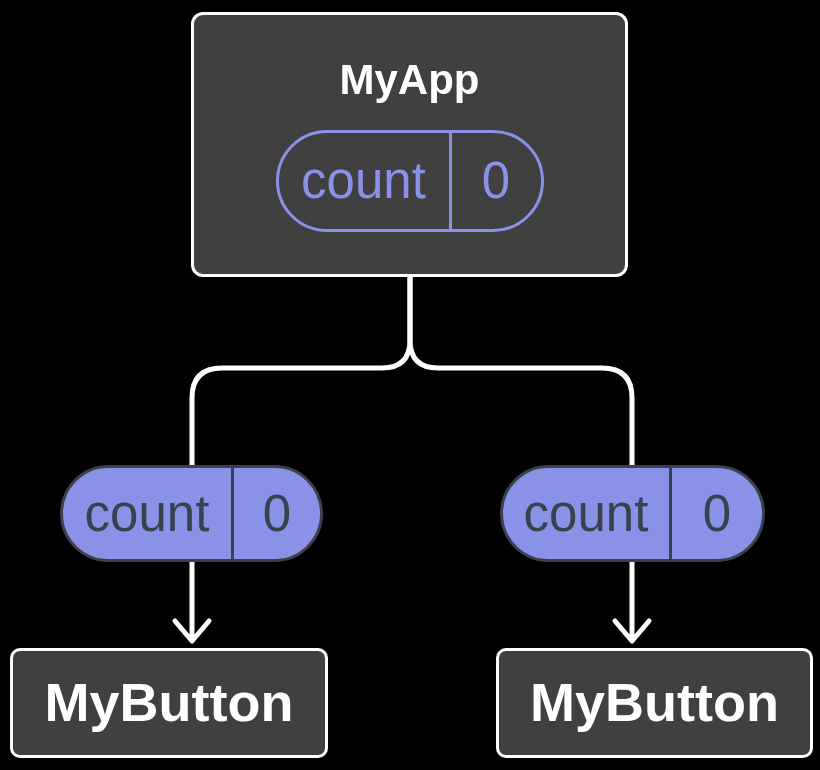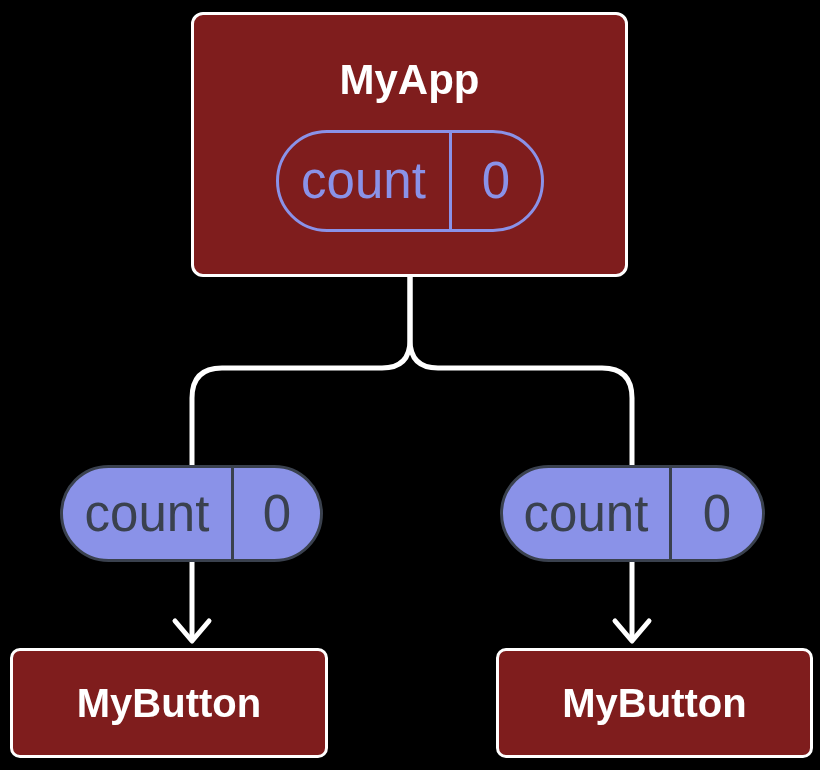--- a/index.html
+++ b/index.html
@@ -19,21 +19,21 @@
     position: absolute;
     top: 0;
     left: 0;
     width: 820px;
     height: 770px;
   }
   
   .node {
     position: absolute;
     box-sizing: border-box;
-    background: #7f1d1d;
+    background: #404040;
     border: 3px solid #FFFFFF;
     border-radius: 12px;
     display: flex;
     align-items: center;
     justify-content: center;
   }
   .node-root {
     left: 191px;
     top: 12px;
     width: 437px;
@@ -48,21 +48,21 @@
     line-height: 1.1;
     white-space: nowrap;
   }
   .node-child {
     top: 648px;
     height: 110px;
     border-radius: 10px;
   }
   .node-child-left  { left: 10px;  width: 318px; }
   .node-child-right { left: 496px; width: 317px; }
-  .node-child .node-title { font-size: 40px; }
+  .node-child .node-title { font-size: 54px; }
 
   
   .pill {
     box-sizing: border-box;
     display: flex;
     align-items: stretch;
     border-radius: 52px;
     overflow: hidden;
   }
   .pill-seg {

